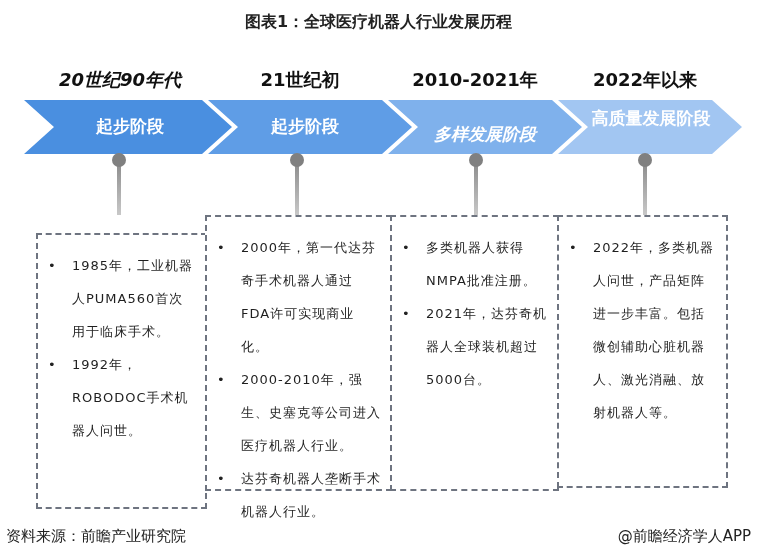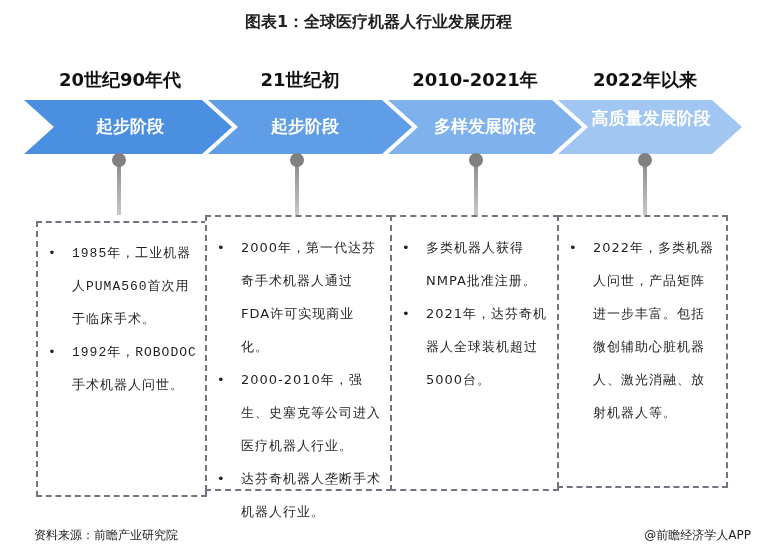--- a/index.html
+++ b/index.html
@@ -25,54 +25,54 @@
     padding: 14px 8px 0 10px;
   }
   .box ul { margin: 0; padding: 0; list-style: none; }
   .box li {
     position: relative; padding-left: 24px; font-size: 13px; line-height: 33px; color: #1f1f1f;
     letter-spacing: 1px;
   }
   .box li::before {
     content: "•"; position: absolute; left: 0; top: 0; font-size: 13px; color: #222;
   }
-  .footer { position: absolute; top: 527px; font-size: 12px; color: #222; margin-left: 28px; }
+  .footer { position: absolute; top: 527px; font-size: 15px; color: #222; }
 </style>
 </head>
 <body>
 
 <div class="title">图表1：全球医疗机器人行业发展历程</div>
 
-<div class="era" style="left:30px;width:180px;">20世纪90年代</div>
+<div class="era" style="left:30px;width:180px;font-style:italic;">20世纪90年代</div>
 <div class="era" style="left:210px;width:180px;">21世纪初</div>
 <div class="era" style="left:385px;width:180px;">2010-2021年</div>
 <div class="era" style="left:555px;width:180px;">2022年以来</div>
 
 <svg class="arrows" width="757" height="160">
   <polygon points="24,100 202,100 232,127 202,154 24,154 54,127" fill="#4a8fe0"></polygon>
   <polygon points="208,100 382,100 412,127 382,154 208,154 238,127" fill="#5f9de6"></polygon>
   <polygon points="388,100 552,100 582,127 552,154 388,154 418,127" fill="#7fb1ec"></polygon>
   <polygon points="558,100 712,100 742,127 712,154 558,154 588,127" fill="#a2c6f2"></polygon>
 </svg>
 
 <div class="stage-label" style="left:60px;width:140px;top:116px;">起步阶段</div>
 <div class="stage-label" style="left:235px;width:140px;top:116px;">起步阶段</div>
-<div class="stage-label" style="left:405px;width:160px;top:116px;">多样发展阶段</div>
+<div class="stage-label" style="left:405px;width:160px;top:124px;font-style:italic;">多样发展阶段</div>
 <div class="stage-label" style="left:588px;width:126px;top:108px;">高质量发展阶段</div>
 
 <div class="connector" style="left:117px;top:160px;height:55px;"></div>
 <div class="dot" style="left:112px;top:153px;"></div>
 <div class="connector" style="left:295px;top:160px;height:55px;"></div>
 <div class="dot" style="left:290px;top:153px;"></div>
 <div class="connector" style="left:474px;top:160px;height:55px;"></div>
 <div class="dot" style="left:469px;top:153px;"></div>
 <div class="connector" style="left:643px;top:160px;height:55px;"></div>
 <div class="dot" style="left:638px;top:153px;"></div>
 
-<div class="box" style="left:36px;top:221px;width:171px;height:276px;font-family:Liberation Mono, monospace;">
+<div class="box" style="left:36px;top:233px;width:171px;height:276px;">
   <ul>
     <li>1985年，工业机器人PUMA560首次用于临床手术。</li>
     <li>1992年，ROBODOC手术机器人问世。</li>
   </ul>
 </div>
 <div class="box" style="left:205px;top:215px;width:187px;height:276px;">
   <ul>
     <li>2000年，第一代达芬奇手术机器人通过FDA许可实现商业化。</li>
     <li>2000-2010年，强生、史塞克等公司进入医疗机器人行业。</li>
     <li>达芬奇机器人垄断手术机器人行业。</li>

